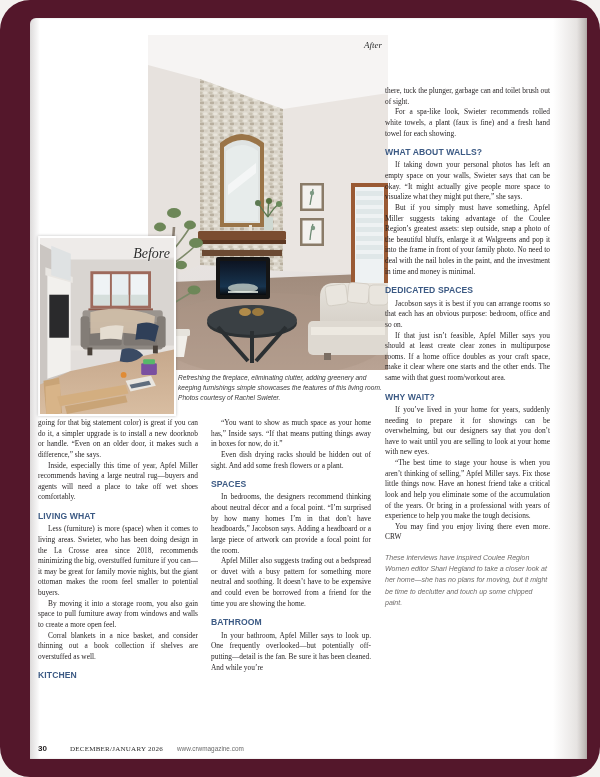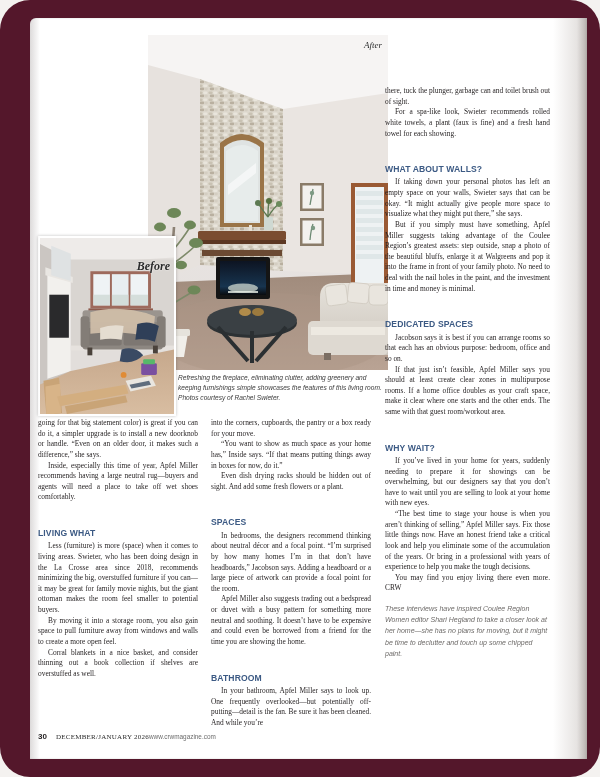--- a/index.html
+++ b/index.html
@@ -67,21 +67,21 @@
   .photo-label {
     position: absolute;
     right: 6px; top: 5px;
     font-family: "Liberation Serif", serif;
     font-style: italic;
     font-size: 9px;
     color: #2b2b2b;
     z-index: 5;
     text-shadow: 0 0 2px #ffffff;
   }
-  #photo-before .photo-label { font-size: 12px; right: 4px; top: 21px; font-weight: bold; }
+  #photo-before .photo-label { font-size: 14px; right: 4px; top: 8px; }
 
   .photo svg { display: block; width: 100%; height: 100%; }
 
   
   #caption {
     position: absolute;
     left: 148px; top: 355px;
     width: 205px;
     font-family: "Liberation Sans", sans-serif;
     font-style: italic;
@@ -108,21 +108,21 @@
 
   .col p { text-indent: 10px; margin: 0; }
   .col p.noindent { text-indent: 0; }
 
   h3.section {
     font-family: "Liberation Sans", sans-serif;
     font-weight: bold;
     font-size: 8.6px;
     letter-spacing: .1px;
     color: #3c5a84;
-    margin: 24px 0 2px 0;
+    margin: 7px 0 2px 0;
     text-align: left;
     -webkit-hyphens: none;
     hyphens: none;
   }
 
   p.credit {
     margin-top: 9px;
     text-indent: 0;
     font-family: "Liberation Sans", sans-serif;
     font-style: italic;
@@ -130,24 +130,24 @@
     line-height: 1.6;
     color: #6d6a68;
     text-align: left;
     -webkit-hyphens: none;
     hyphens: none;
   }
 
   
   #footer {
     position: absolute;
-    left: 8px; bottom: 18px;
+    left: 8px; bottom: 6px;
     display: flex;
     align-items: baseline;
-    gap: 0;
+    gap: 14px;
     -webkit-hyphens: none;
     hyphens: none;
   }
   #footer .pagenum {
     font-family: "Liberation Sans", sans-serif;
     font-weight: bold;
     font-size: 8px;
     color: #231f20;
   }
   #footer .issue {
@@ -358,24 +358,24 @@
 
     <div class="col" id="col-left">
       <p class="noindent">going for that big statement color) is great if you can do it, a simpler upgrade is to install a new doorknob or handle. “Even on an older door, it makes such a difference,” she says.</p>
       <p>Inside, especially this time of year, Apfel Miller recommends having a large neutral rug—buyers and agents will need a place to take off wet shoes comfortably.</p>
 
       <h3 class="section">LIVING WHAT</h3>
       <p>Less (furniture) is more (space) when it comes to living areas. Swieter, who has been doing design in the La Crosse area since 2018, recommends minimizing the big, overstuffed furniture if you can—it may be great for family movie nights, but the giant ottoman makes the room feel smaller to potential buyers.</p>
       <p>By moving it into a storage room, you also gain space to pull furniture away from windows and walls to create a more open feel.</p>
       <p>Corral blankets in a nice basket, and consider thinning out a book collection if shelves are overstuffed as well.</p>
 
+      <h3 class="section">KITCHEN</h3>
     </div>
 
     <div class="col" id="col-mid">
-      <p class="noindent">into the corners, cupboards, the pantry or a box ready for your move.</p>
       <p>“You want to show as much space as your home has,” Inside says. “If that means putting things away in boxes for now, do it.”</p>
       <p>Even dish drying racks should be hidden out of sight. And add some fresh flowers or a plant.</p>
 
       <h3 class="section">SPACES</h3>
       <p>In bedrooms, the designers recommend thinking about neutral décor and a focal point. “I’m surprised by how many homes I’m in that don’t have headboards,” Jacobson says. Adding a headboard or a large piece of artwork can provide a focal point for the room.</p>
       <p>Apfel Miller also suggests trading out a bedspread or duvet with a busy pattern for something more neutral and soothing. It doesn’t have to be expensive and could even be borrowed from a friend for the time you are showing the home.</p>
 
       <h3 class="section">BATHROOM</h3>
       <p>In your bathroom, Apfel Miller says to look up. One frequently overlooked—but potentially off-putting—detail is the fan. Be sure it has been cleaned. And while you’re</p>
     </div>

